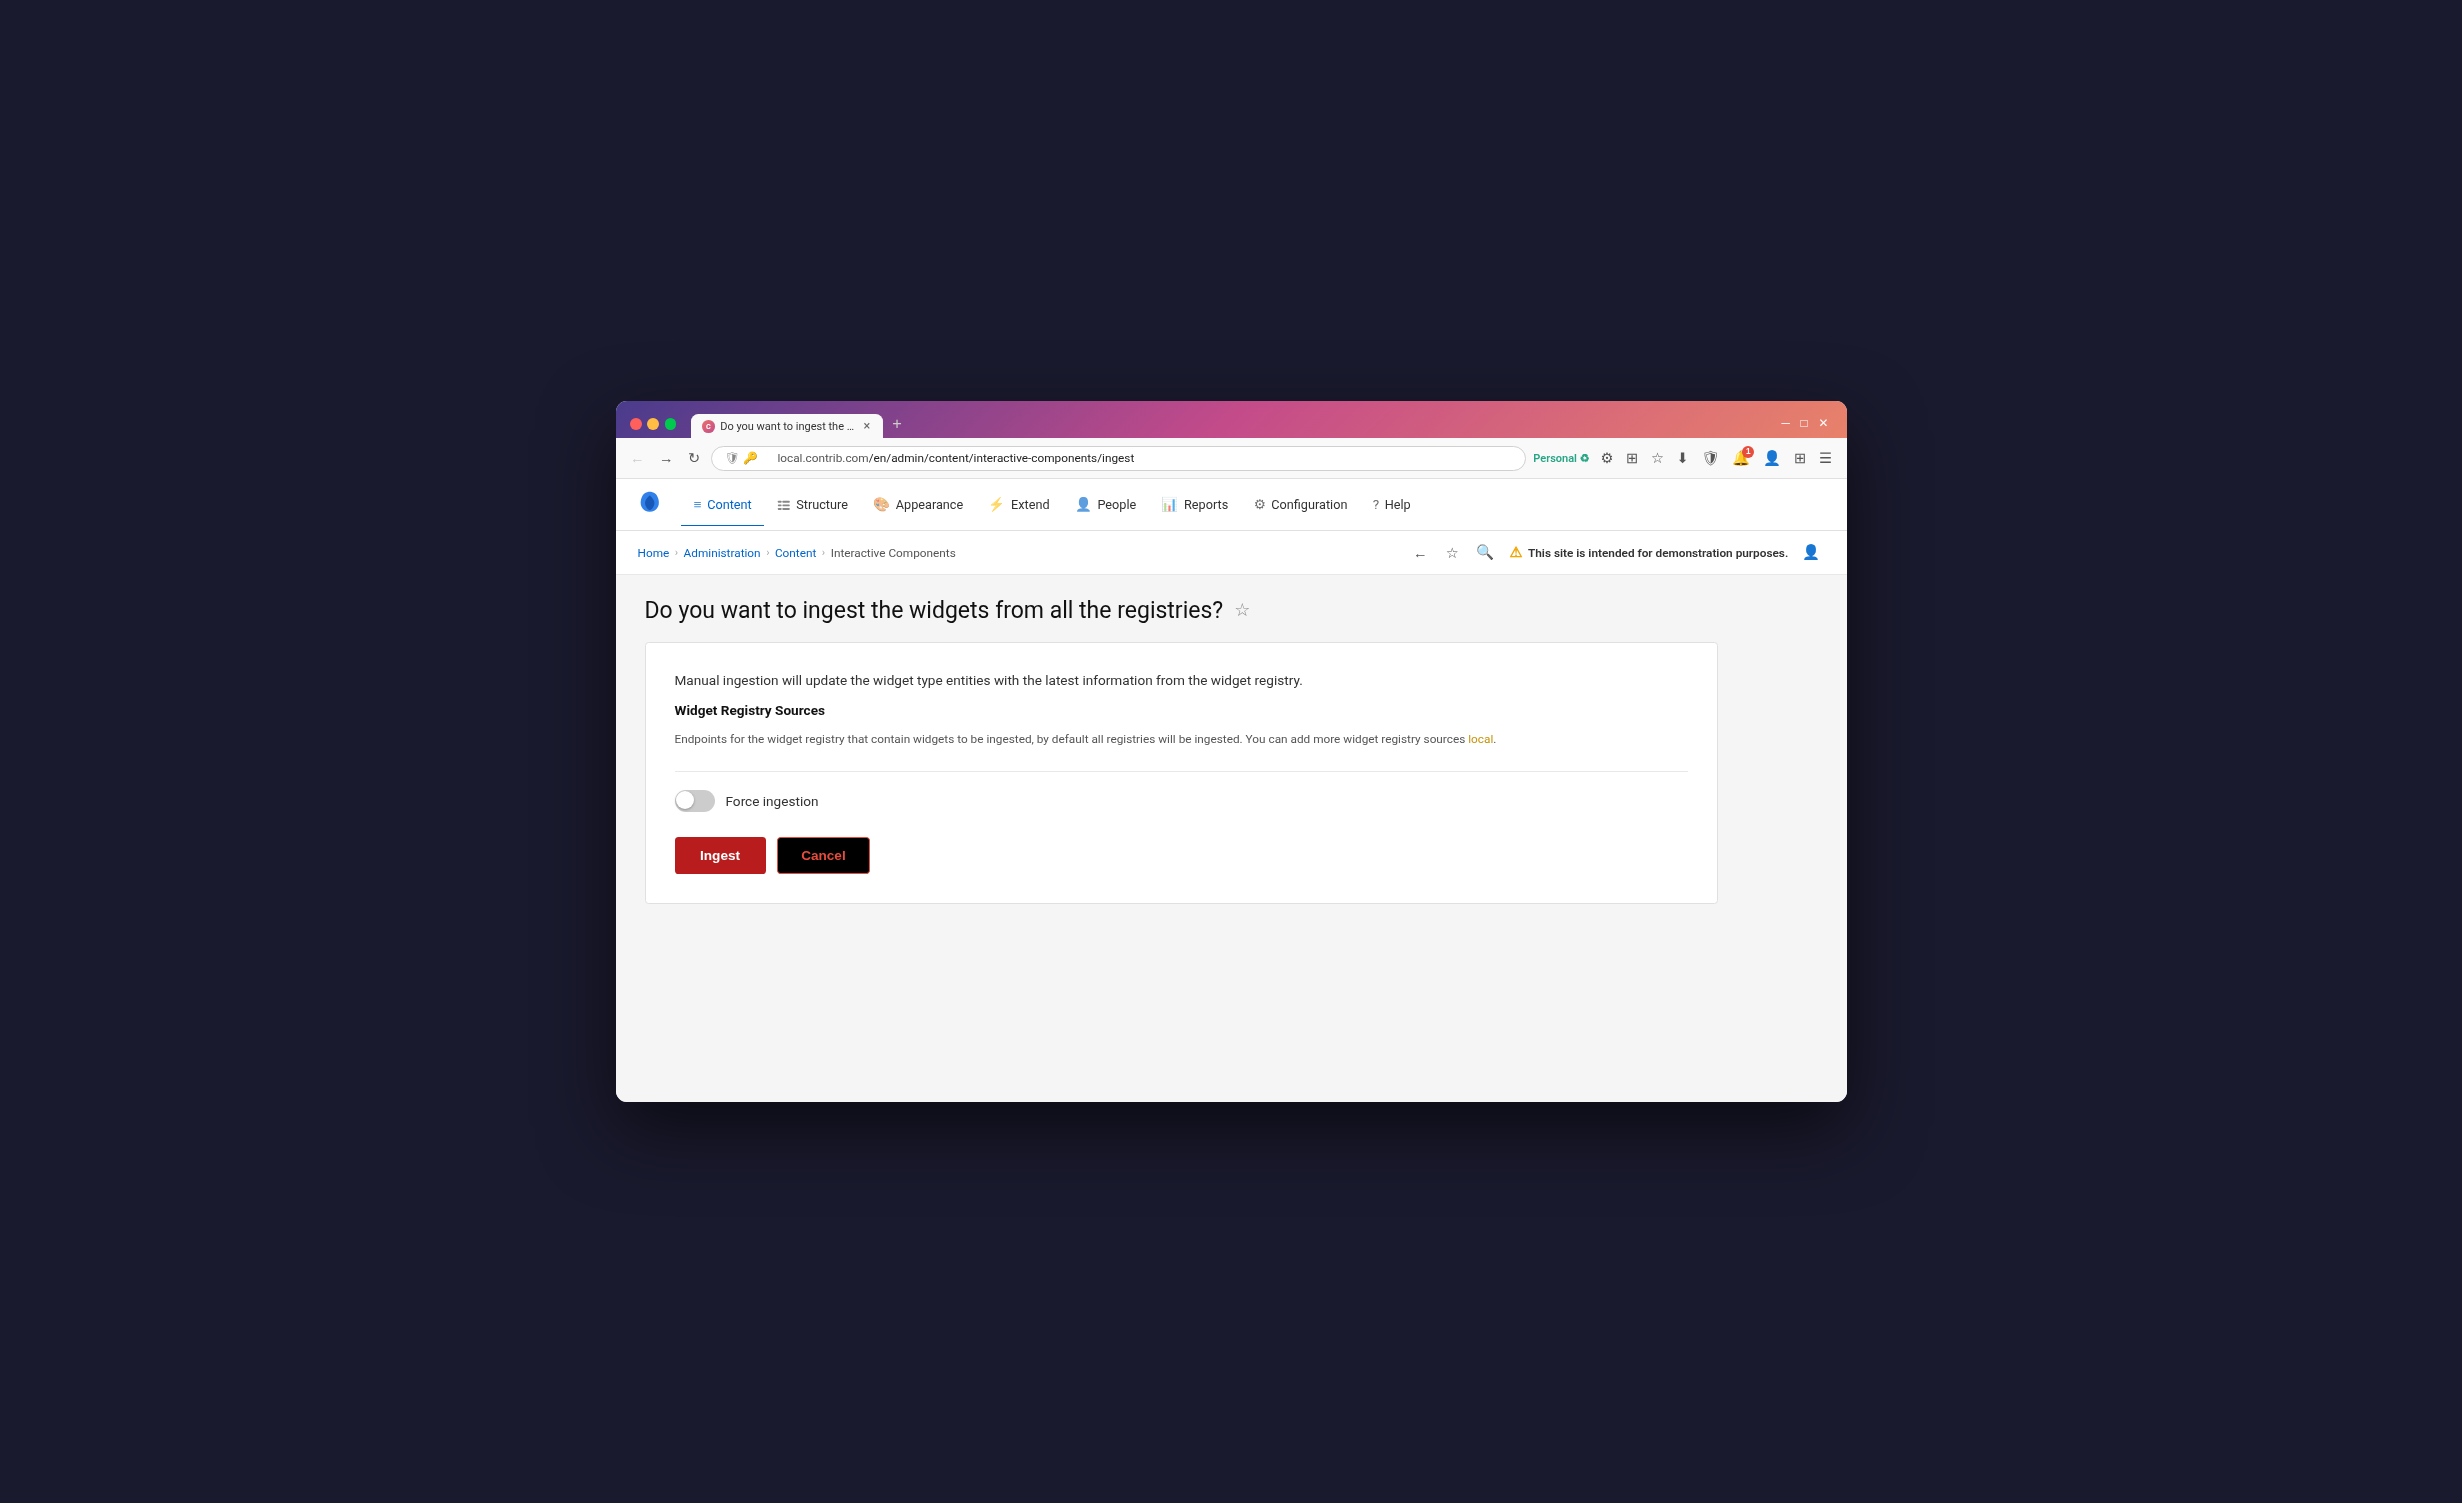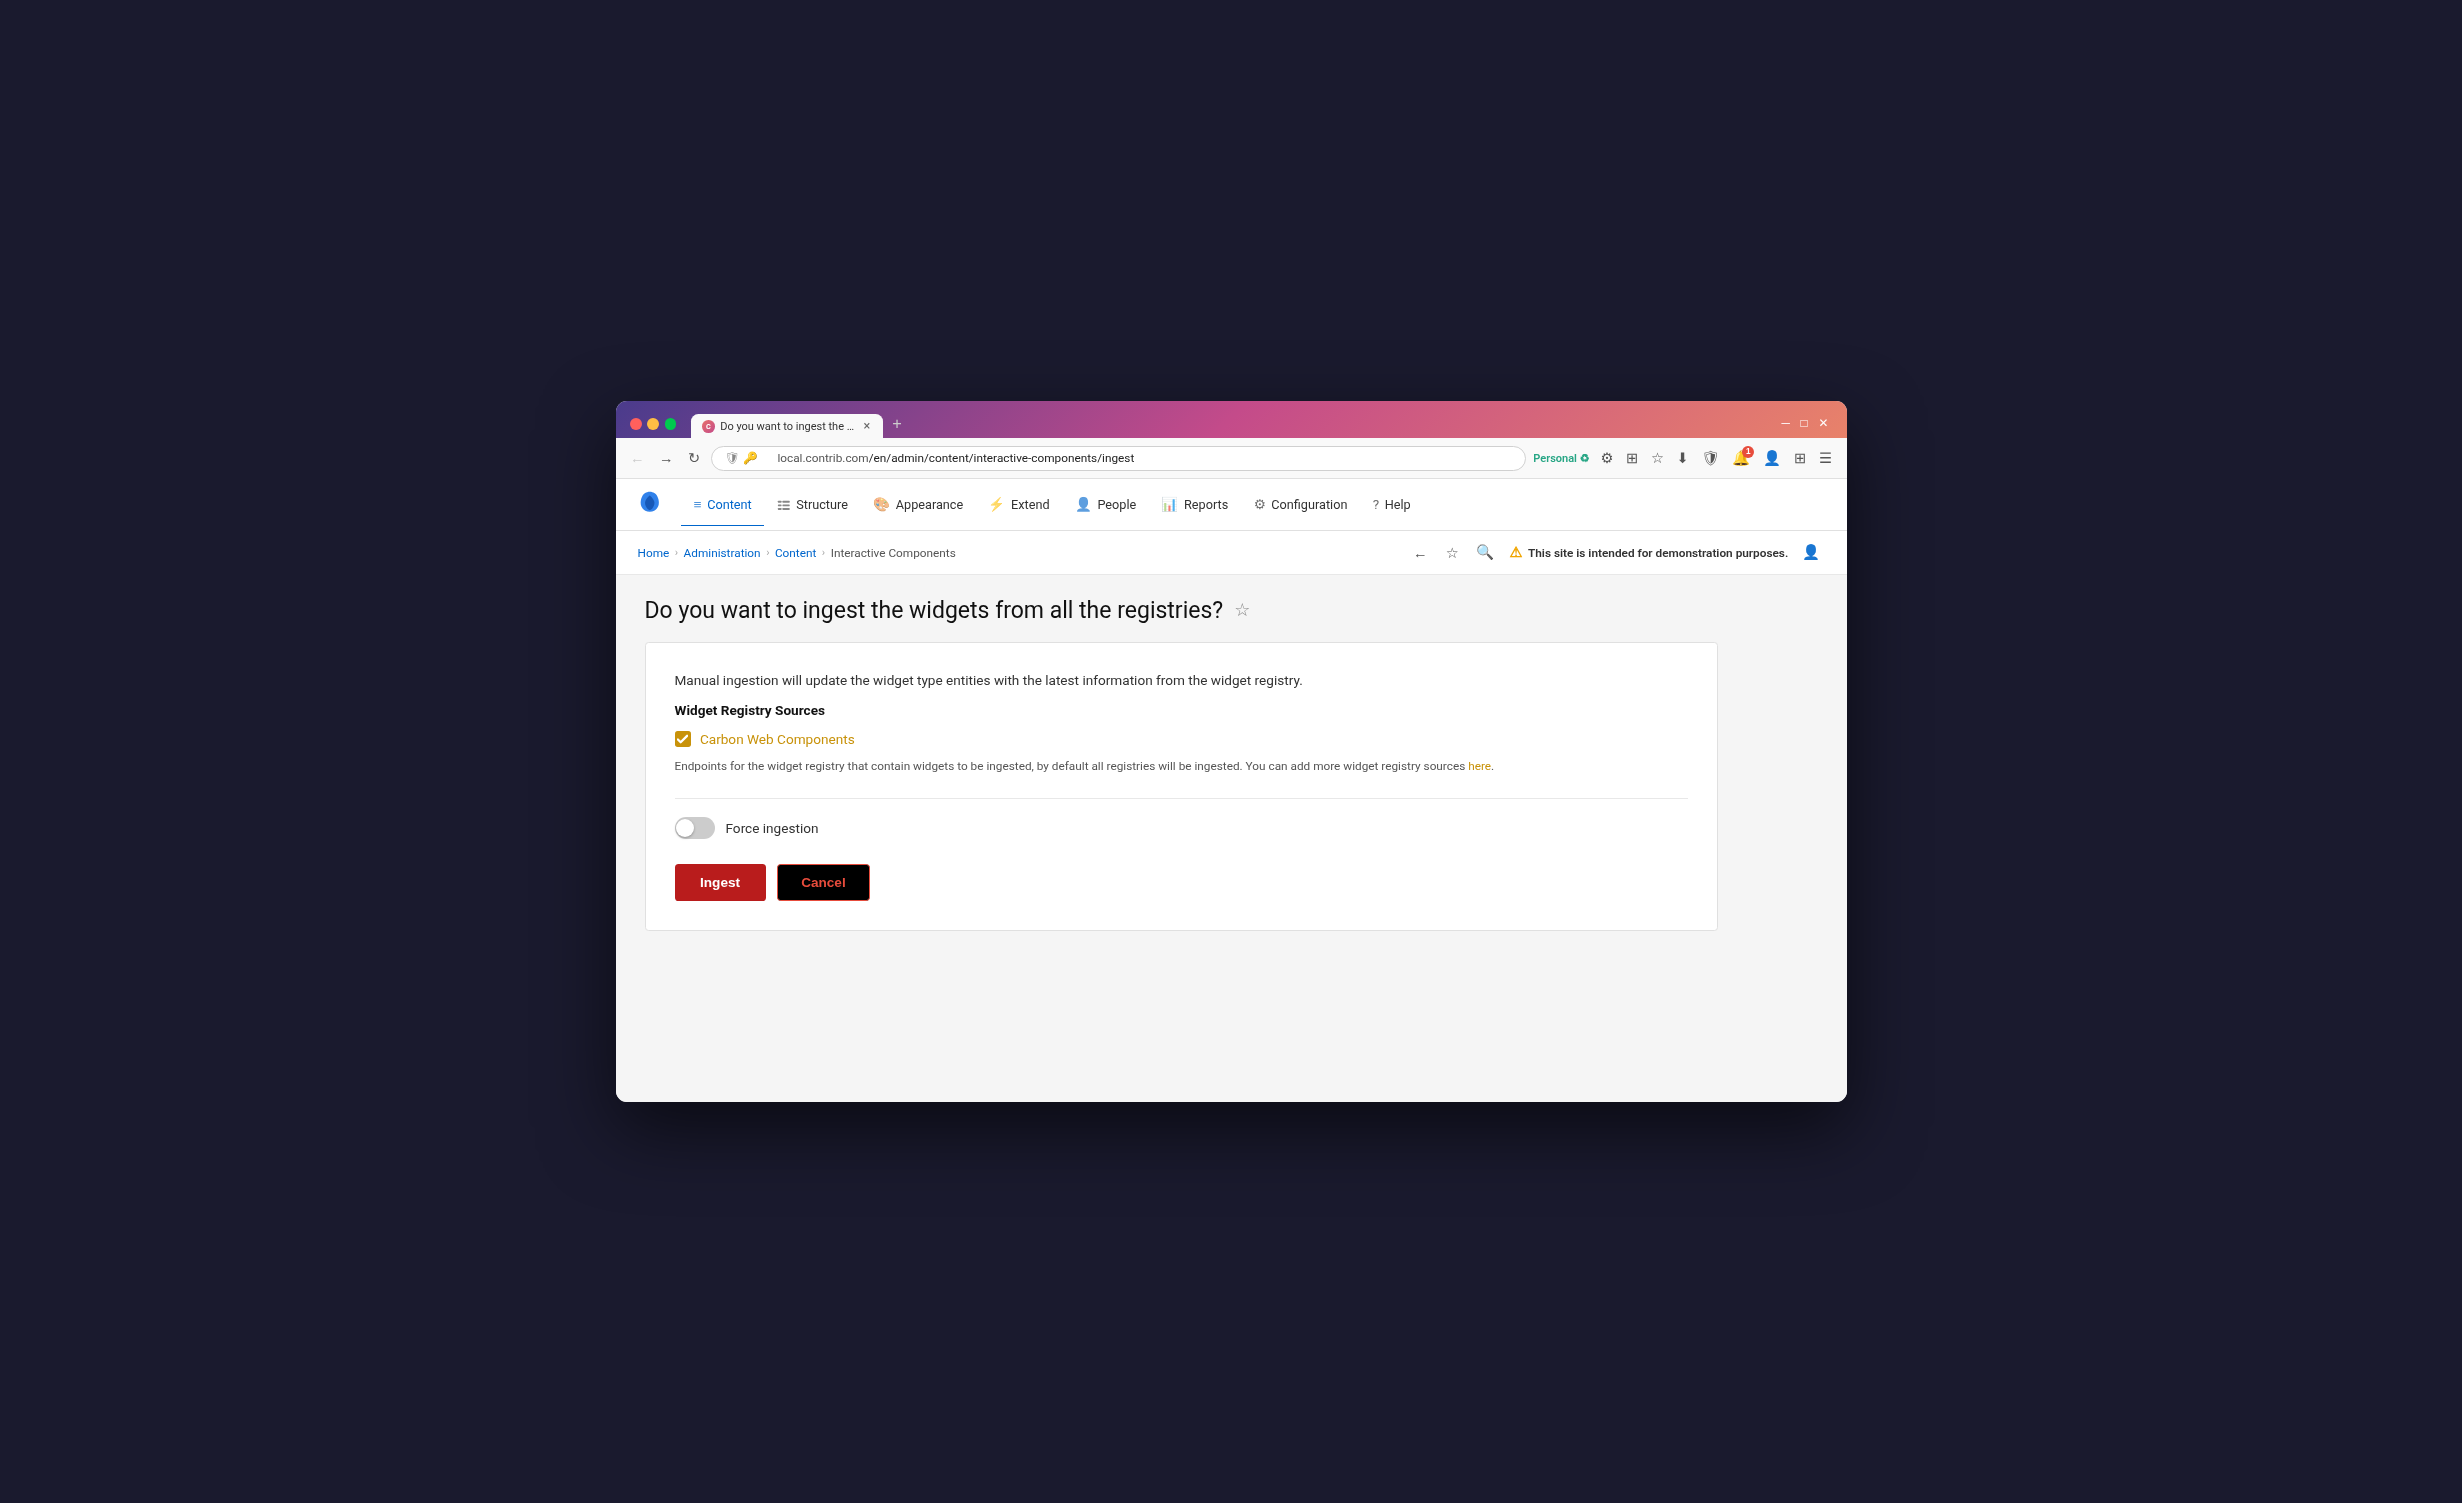--- a/index.html
+++ b/index.html
@@ -603,31 +603,23 @@
       <div class="page-title-row">
         <h1 class="page-title">Do you want to ingest the widgets from all the registries?</h1>
         <button class="star-btn">☆</button>
       </div>
 
       <div class="content-card">
         <p class="card-description">Manual ingestion will update the widget type entities with the latest information from the widget registry.</p>
 
         <p class="section-title">Widget Registry Sources</p>
 
-        <div class="checkbox-row">
-          <div class="checkbox-custom">
-            <svg viewBox="0 0 12 10">
-              <polyline points="1,5 4,8 11,1" stroke="white" stroke-width="2.5" fill="none" stroke-linecap="round" stroke-linejoin="round"></polyline>
-            </svg>
-          </div>
-          <label class="checkbox-label">Carbon Web Components</label>
-        </div>
 
         <p class="helper-text">
-          <span>Endpoints for the widget registry that contain widgets to be ingested, by default all registries will be ingested. You can add more widget registry sources </span><a href="#">here</a><span>.</span>
+          <span>Endpoints for the widget registry that contain widgets to be ingested, by default all registries will be ingested. You can add more widget registry sources </span><a href="#">local</a><span>.</span>
         </p>
 
         <hr class="divider">
 
         <div class="toggle-row">
           <div class="toggle off">
             <div class="toggle-thumb"></div>
           </div>
           <span class="toggle-label">Force ingestion</span>
         </div>

